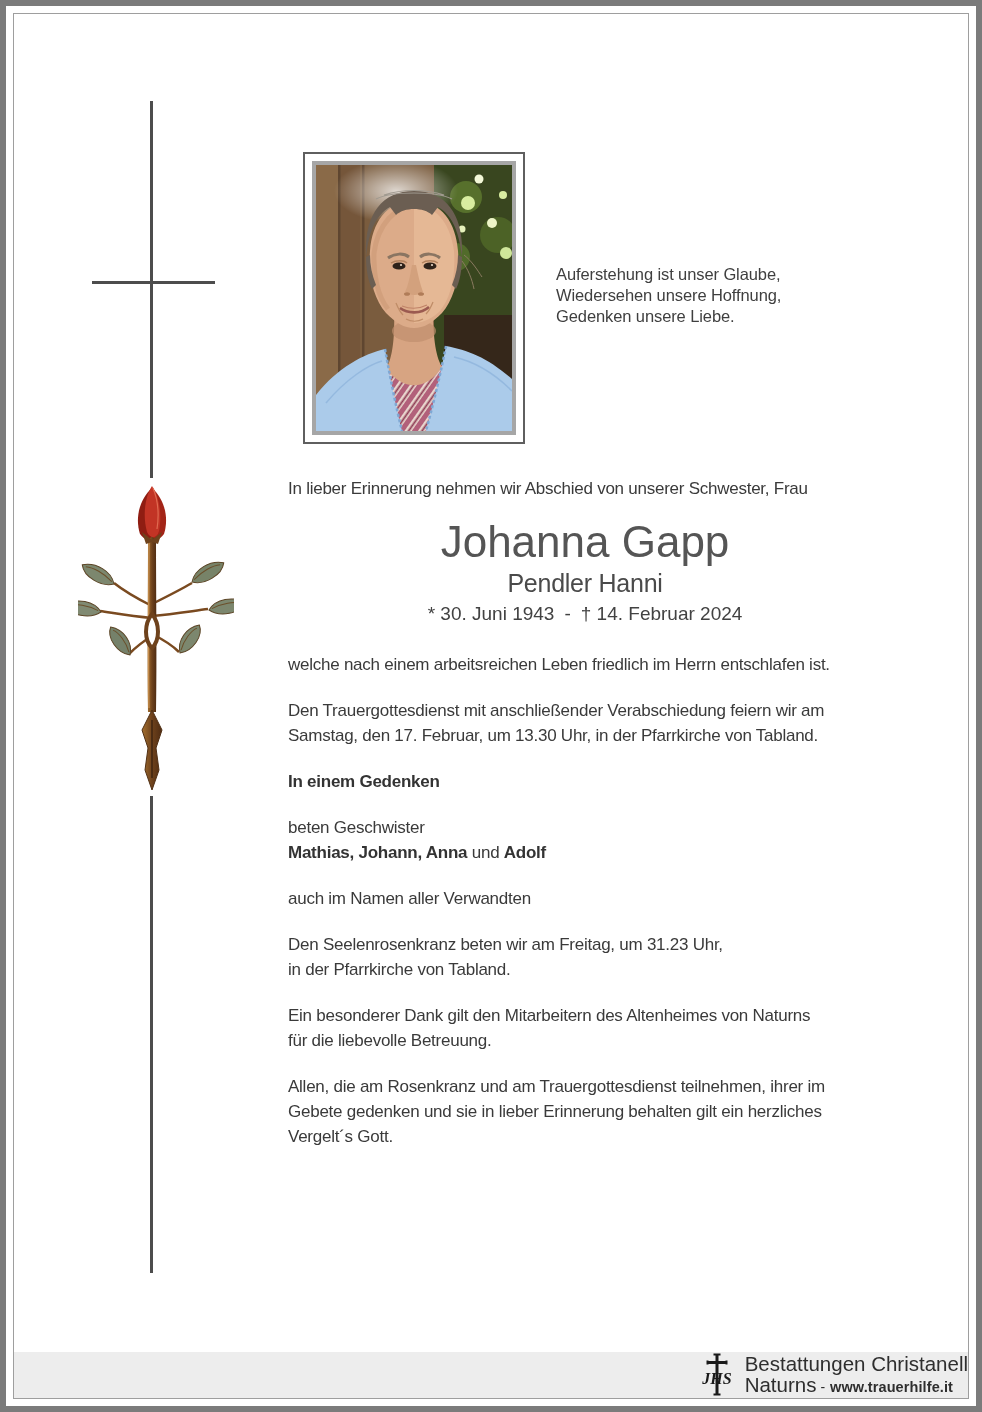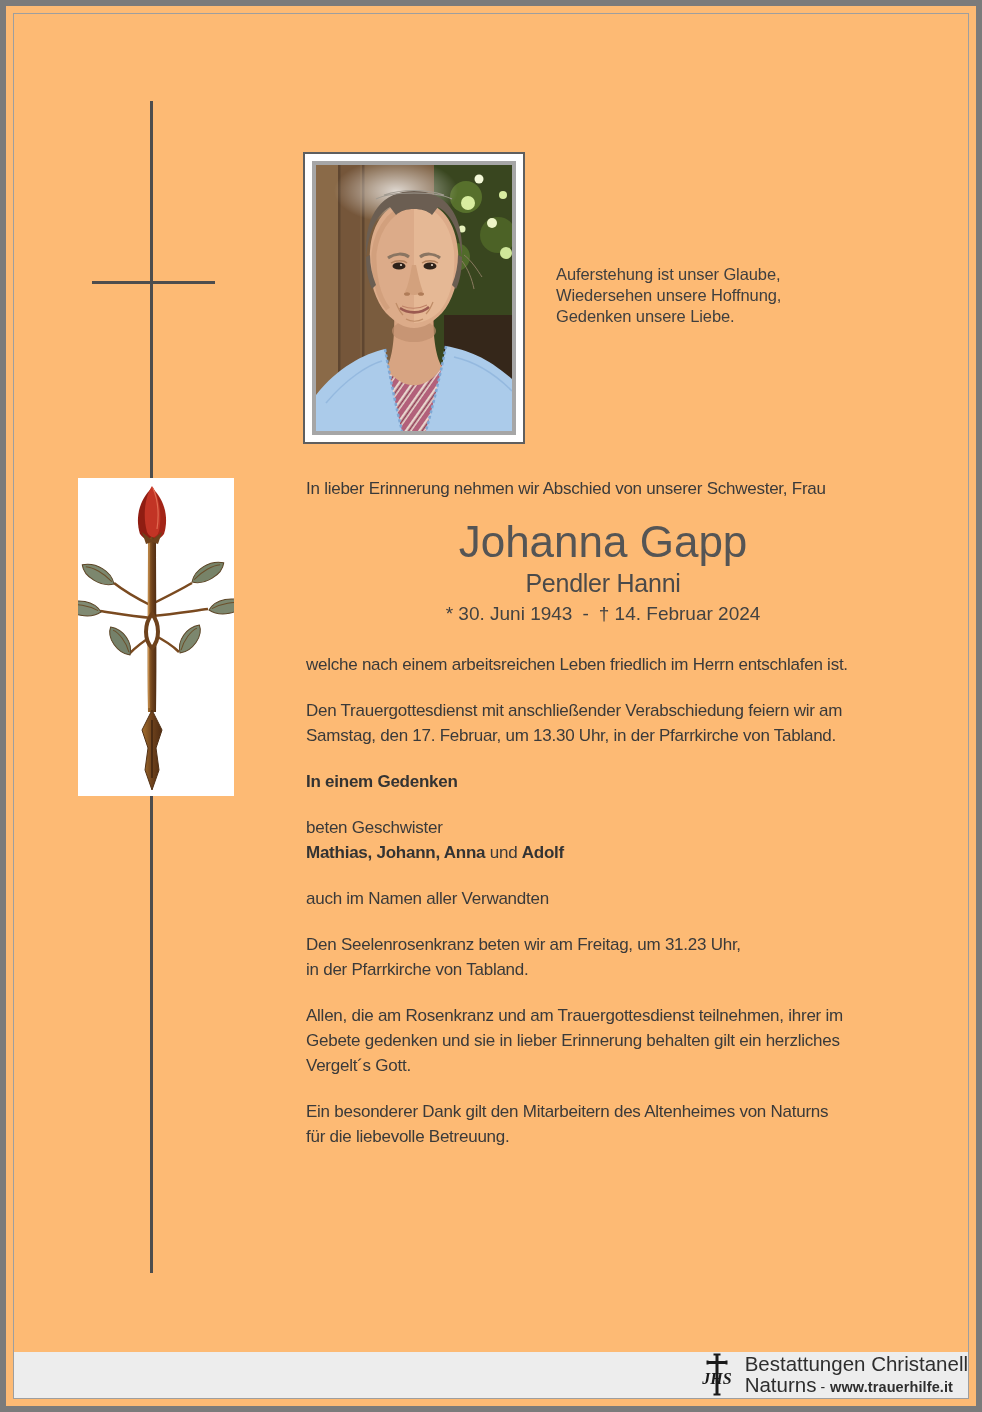--- a/index.html
+++ b/index.html
@@ -1,17 +1,17 @@
 <!DOCTYPE html>
 <html><head>
 <meta charset="utf-8">
 <style>
   html,body{margin:0;padding:0;background:#c8c8c8;}
   .page{
-    position:relative; width:982px; height:1412px; background:#fdba74;
+    position:relative; width:982px; height:1412px; background:#ffffff;
     border:6px solid #7b7b7b; box-sizing:border-box; overflow:hidden;
     font-family:"Liberation Sans", sans-serif; color:#3a3a3a;
   }
   .hairline{
     position:absolute; left:7px; top:7px; right:7px; bottom:7px;
     border:1px solid #9e9e9e; pointer-events:none;
   }
   
   .cross-v{position:absolute; left:144px; top:95px; width:3px; height:1172px; background:#4d4d4d;}
   .cross-h{position:absolute; left:86px; top:275px; width:123px; height:3px; background:#4d4d4d;}
@@ -25,21 +25,21 @@
   }
   .photo-mat{width:100%; height:100%; border:4px solid #a6a6a6; box-sizing:border-box; overflow:hidden;}
   .photo-mat svg{display:block; width:100%; height:100%;}
   
   .quote{
     position:absolute; left:550px; top:258px; width:300px;
     font-size:16.5px; line-height:21px; color:#3f3f3f; white-space:pre-line;
     letter-spacing:-0.1px;
   }
   
-  .content{position:absolute; left:300px; top:470px; width:594px; font-size:17px; line-height:25px; letter-spacing:-0.25px;}
+  .content{position:absolute; left:282px; top:470px; width:594px; font-size:17px; line-height:25px; letter-spacing:-0.25px;}
   .content p{margin:0 0 21px 0; white-space:pre-line;}
   .content .intro{margin-bottom:17px;}
   .name{
     margin:0 0 3px 0; font-size:44px; line-height:48px; font-weight:normal;
     text-align:center; color:#555; letter-spacing:0;
   }
   .nickname{font-size:25px; line-height:29px; text-align:center; color:#4a4a4a; margin-bottom:4px;}
   .dates{font-size:19px; line-height:23px; text-align:center; color:#424242; margin-bottom:27px; letter-spacing:0;}
   .dates .dash{margin:0 10px;}
   .content .bold, .content b{font-weight:bold; color:#333;}
@@ -216,25 +216,25 @@
       <span>* 30. Juni 1943</span><span class="dash">-</span><span>† 14. Februar 2024</span>
     </div>
     <p>welche nach einem arbeitsreichen Leben friedlich im Herrn entschlafen ist.</p>
     <p>Den Trauergottesdienst mit anschließender Verabschiedung feiern wir am
 Samstag, den 17. Februar, um 13.30 Uhr, in der Pfarrkirche von Tabland.</p>
     <p class="bold">In einem Gedenken</p>
     <p><span>beten Geschwister</span><br><b>Mathias, Johann, Anna</b><span> und </span><b>Adolf</b></p>
     <p>auch im Namen aller Verwandten</p>
     <p>Den Seelenrosenkranz beten wir am Freitag, um 31.23 Uhr,
 in der Pfarrkirche von Tabland.</p>
+    <p>Ein besonderer Dank gilt den Mitarbeitern des Altenheimes von Naturns
+für die liebevolle Betreuung.</p>
     <p>Allen, die am Rosenkranz und am Trauergottesdienst teilnehmen, ihrer im
 Gebete gedenken und sie in lieber Erinnerung behalten gilt ein herzliches
 Vergelt´s Gott.</p>
-    <p>Ein besonderer Dank gilt den Mitarbeitern des Altenheimes von Naturns
-für die liebevolle Betreuung.</p>
   </div>
 
   <div class="footer-bar">
     <svg class="footer-logo" viewBox="0 0 34 44">
       <rect x="15.5" y="1" width="3" height="41" fill="#1a1a1a"></rect>
       <rect x="13.5" y="0.5" width="7" height="2" fill="#1a1a1a"></rect>
       <rect x="13.5" y="40.5" width="7" height="2" fill="#1a1a1a"></rect>
       <rect x="8" y="8" width="18" height="3" fill="#1a1a1a"></rect>
       <rect x="6.5" y="7.5" width="2" height="4" fill="#1a1a1a"></rect>
       <rect x="25.5" y="7.5" width="2" height="4" fill="#1a1a1a"></rect>

